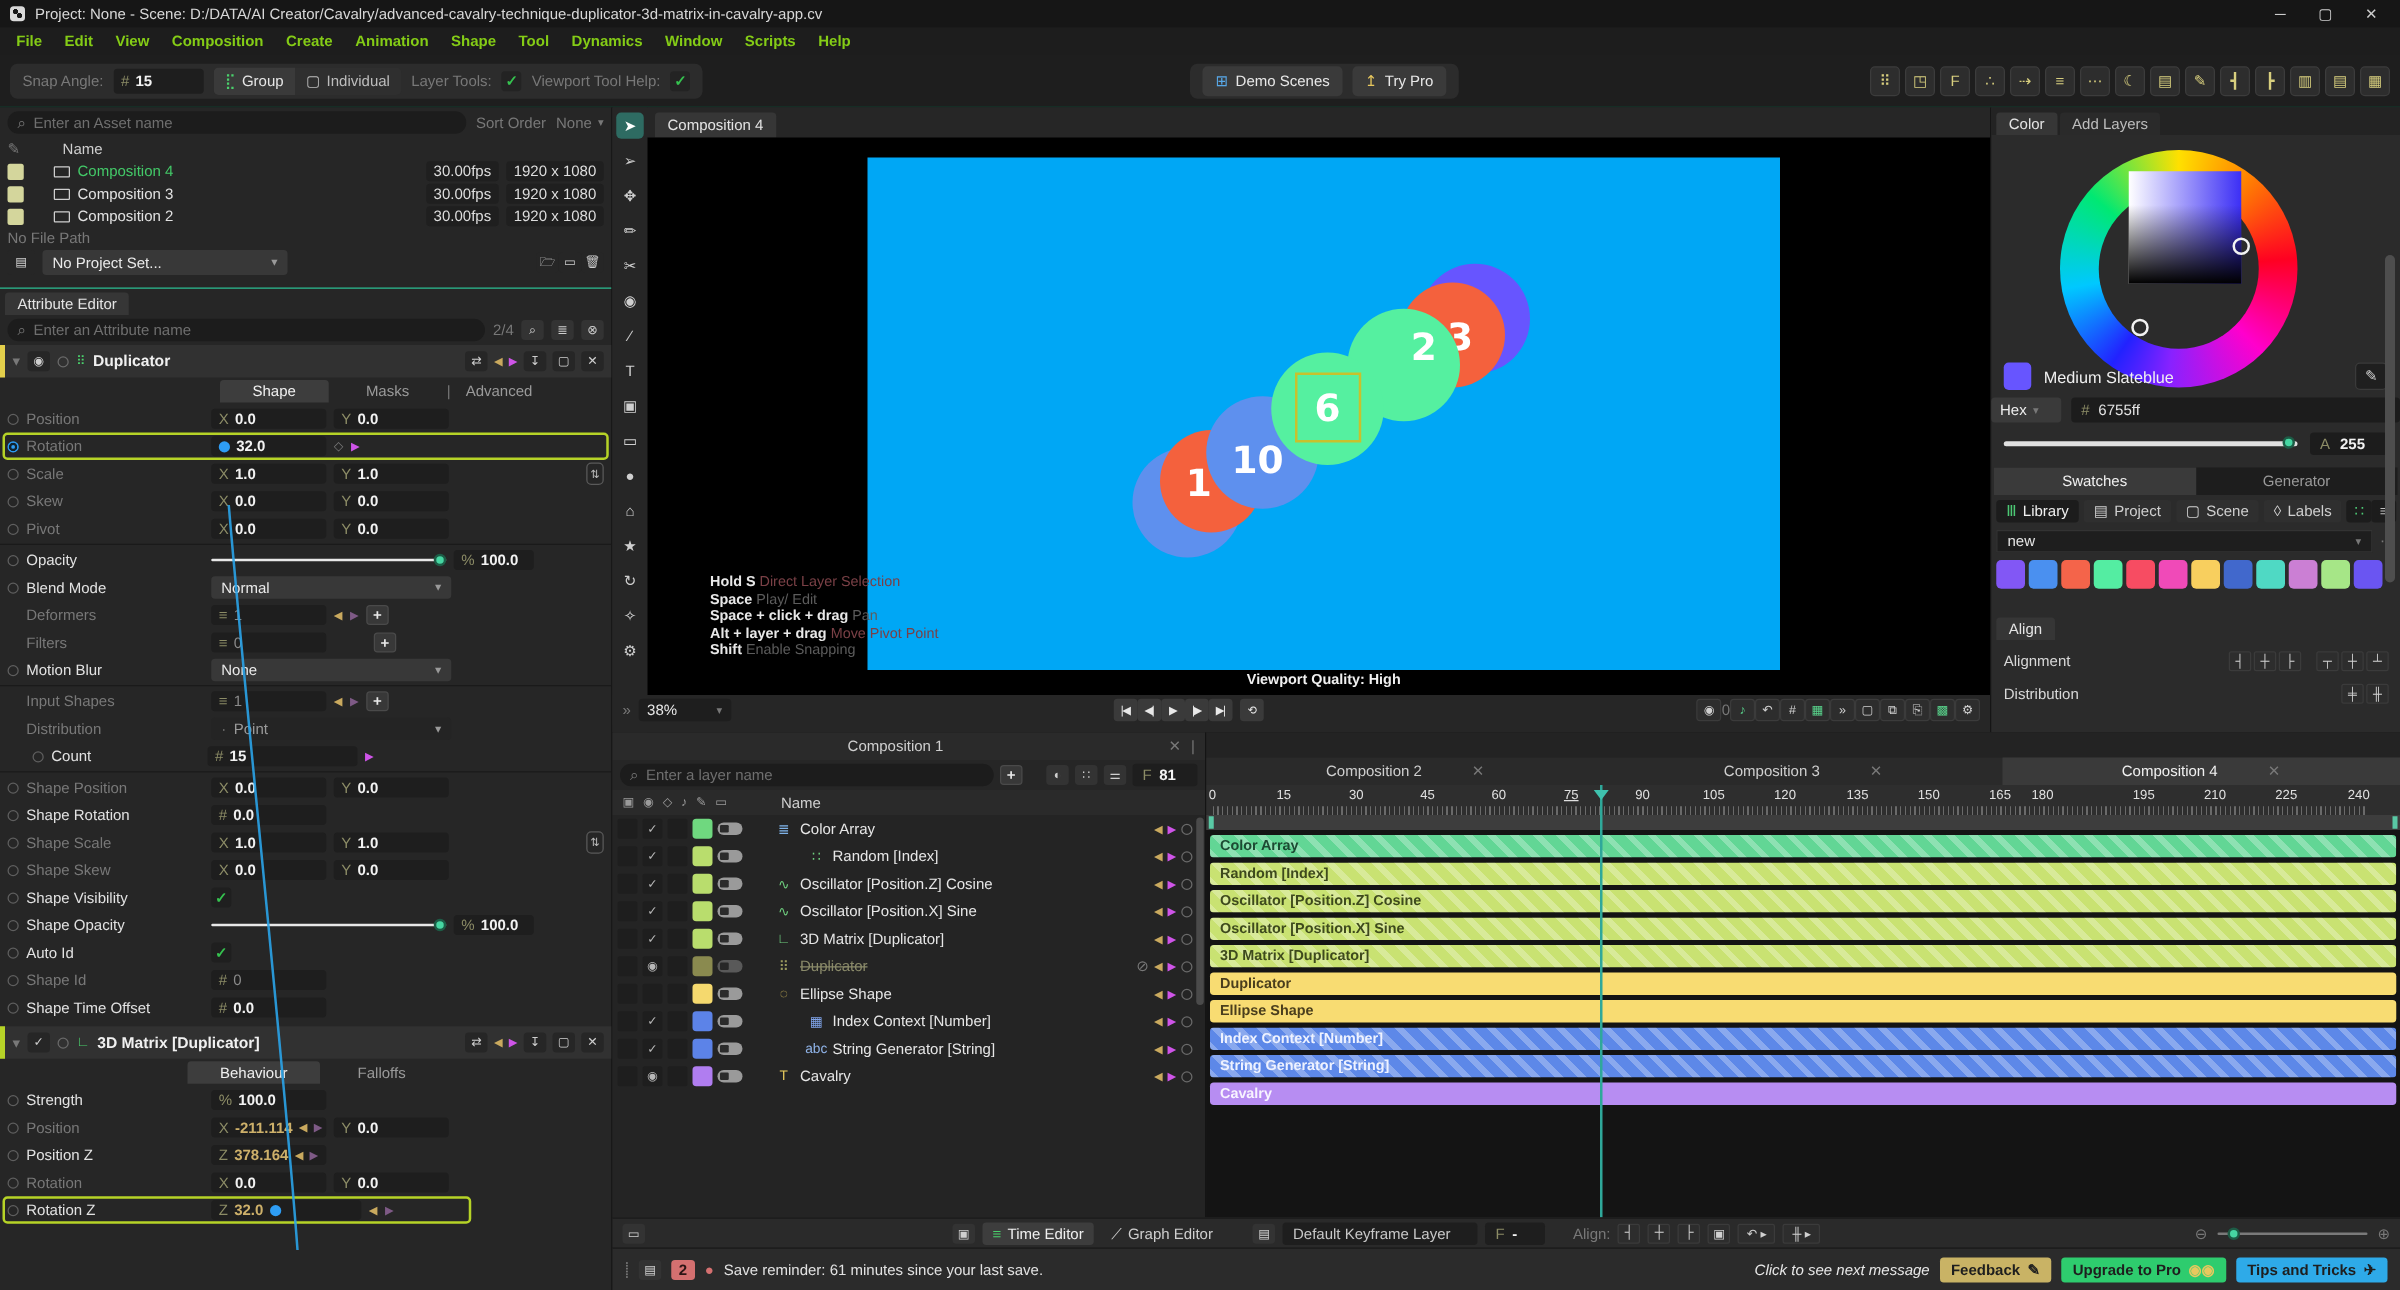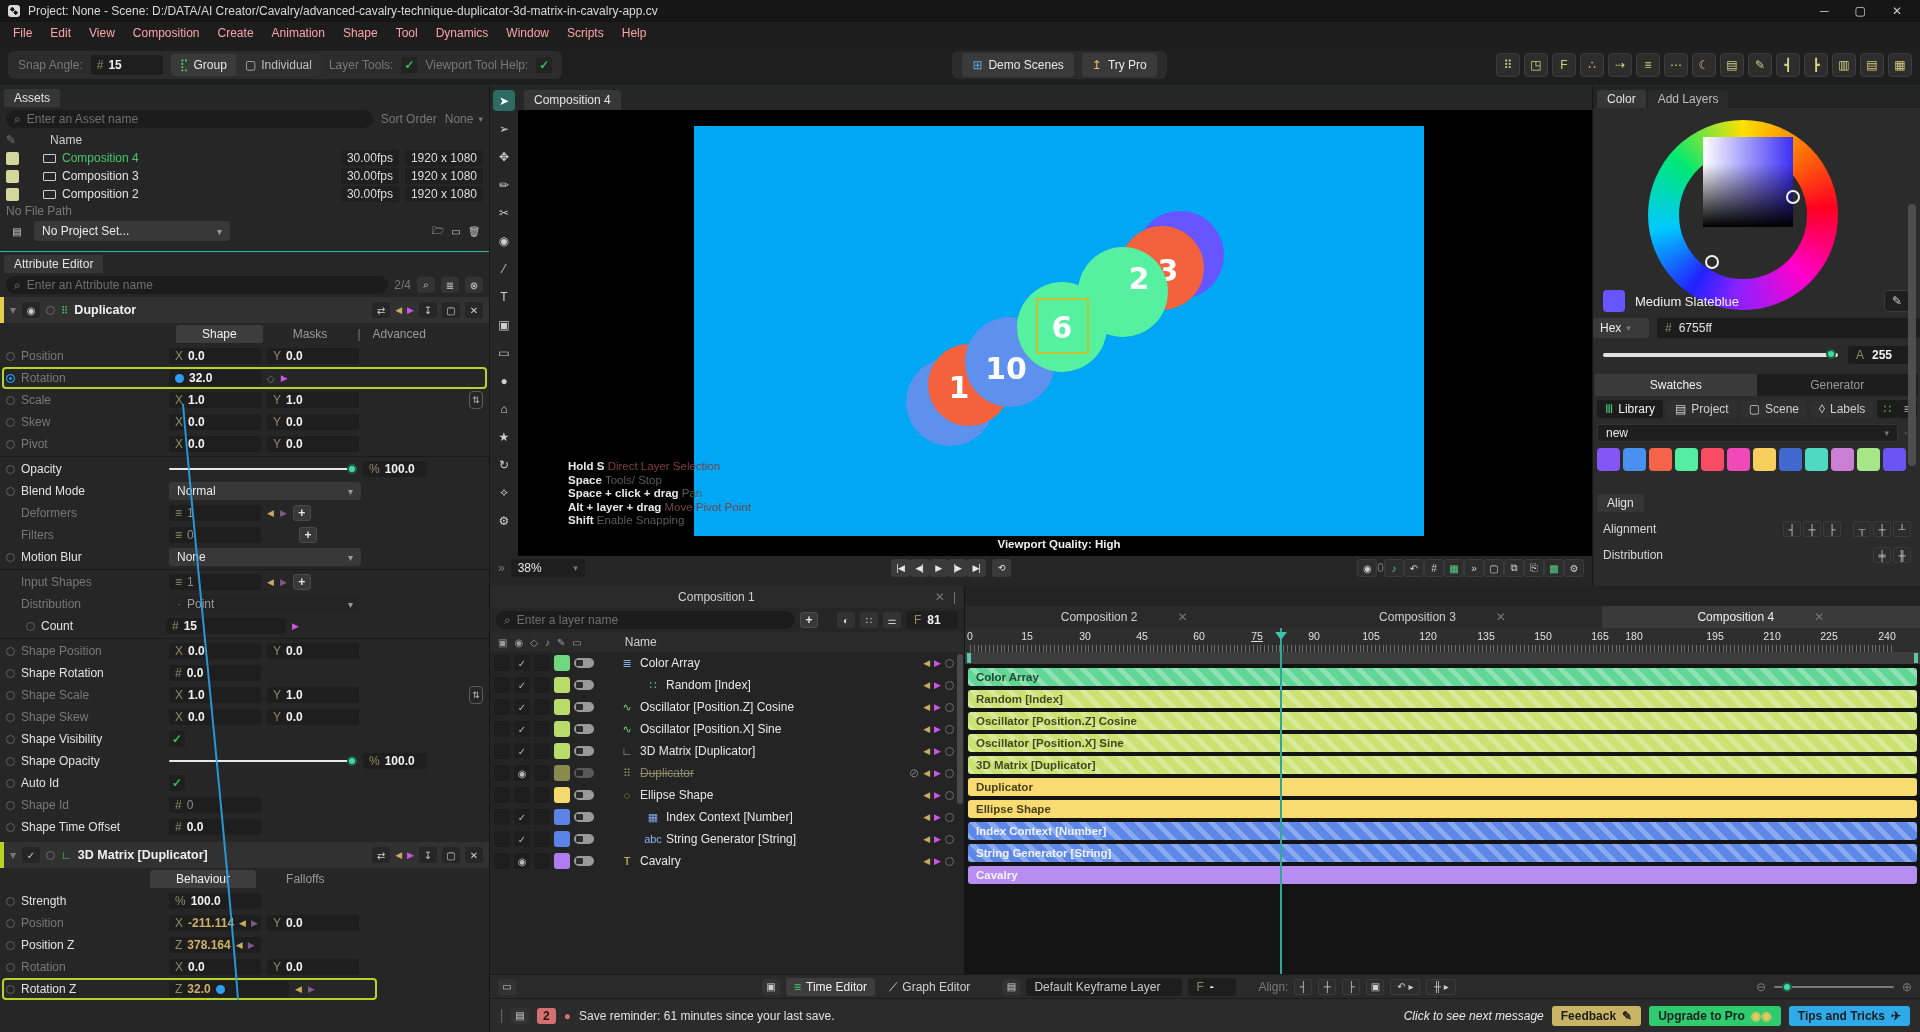--- a/index.html
+++ b/index.html
@@ -17,21 +17,21 @@
   .icon { display:inline-flex; align-items:center; justify-content:center; }
 
   
   #titlebar { left:0; top:0; width:1920px; height:22px; background:#161616; display:flex; align-items:center; padding:0 8px; gap:8px; }
   #titlebar .applogo { width:12px; height:12px; border-radius:3px; background:#d9d9d9; position:relative; }
   #titlebar .applogo::after{content:"";position:absolute;inset:2px;border-radius:2px;background:
     radial-gradient(circle at 30% 30%, #161616 2px, transparent 2.2px),radial-gradient(circle at 70% 70%, #161616 2px, transparent 2.2px);}
   #titlebar .t { color:#d8d8d8; font-size:12px; }
   .winbtns { margin-left:auto; display:flex; gap:26px; padding-right:10px; color:#cccccc; font-size:12px; }
   #menubar { left:0; top:22px; width:1920px; height:22px; background:#1d1d1d; display:flex; align-items:center; padding:0 4px; }
-  #menubar span { padding:2px 9px; color:#fca5a5; }
+  #menubar span { padding:2px 9px; color:#84cc16;font-weight:bold; }
   #toolbar { left:0; top:44px; width:1920px; height:42px; background:#1e1e1e; border-bottom:1px solid #143328; display:flex; align-items:center; padding:0 8px; gap:10px; }
   .tb-group { background:#2c2c2c; border-radius:6px; height:28px; display:flex; align-items:center; padding:0 10px; gap:8px; }
   .tb-field { background:#1e1e1e; border-radius:3px; height:20px; width:72px; display:flex; align-items:center; gap:5px; padding:0 6px; }
   .seg { display:flex; border-radius:4px; overflow:hidden; }
   .seg .b { height:22px; display:flex; align-items:center; gap:5px; padding:0 9px; background:#3a3a3a; color:#e6e6e6; }
   .seg .b.off { background:#2f2f2f; color:#bdbdbd; }
   .check { width:16px; height:16px; background:#232323; border-radius:3px; color:#35c24f; font-weight:700; display:inline-flex; align-items:center; justify-content:center; }
   .tb-btn { background:#3a3a3a; border-radius:4px; height:24px; display:flex; align-items:center; gap:6px; padding:0 10px; color:#e8e8e8; }
   .ibtn { width:24px; height:24px; background:#2d2d2d; border:1px solid #3c3c3c; border-radius:4px; color:#d8cf7e; display:inline-flex; align-items:center; justify-content:center; font-size:12px; }
 
@@ -268,23 +268,20 @@
         <span class="ibtn">✎</span>
         <span class="ibtn">┫</span>
         <span class="ibtn">┣</span>
         <span class="ibtn">▥</span>
         <span class="ibtn">▤</span>
         <span class="ibtn">▦</span>
       </div>
   </div>
 
   <div id="left-panel" class="abs">
-    <div style="padding:3px 4px 0 4px;">
-      <span class="ptab">Assets</span>
-    </div>
     <div class="flex" style="padding:3px 6px; gap:8px;">
       <div class="searchbar grow">
         <span class="icon dim">⌕</span>
         <input placeholder="Enter an Asset name" style="">
       </div>
       <span class="dim">Sort Order</span>
       <span class="flex dim" style="gap:5px">
           <span>None</span>
           <span style="font-size:9px">▾</span>
         </span>
@@ -725,21 +722,21 @@
           </div>
 
           <div class="circle" style="left: 323px; top: 156px; width: 90px; height: 90px; background: rgb(85, 240, 160);">
             <span class="num">6</span>
           </div>
         <div id="selsquare"></div>
         </div>
       <div id="vp-help">
 
       <div class="accent"><span class="k">Hold S</span> <span class="v">Direct Layer Selection</span></div>
-          <div><span class="k">Space</span> <span class="v">Tools/ Stop</span></div>
+          <div><span class="k">Space</span> <span class="v">Play/ Edit</span></div>
           <div><span class="k">Space + click + drag</span> <span class="v">Pan</span></div>
           <div class="accent"><span class="k">Alt + layer + drag</span> <span class="v">Move Pivot Point</span></div>
           <div><span class="k">Shift</span> <span class="v">Enable Snapping</span></div>
         </div>
       <div id="vp-quality">Viewport Quality: High</div>
     </div>
     <div style="position:absolute;left:332px;top:188px;pointer-events:none;">
       
     </div>
     <div id="vp-bar">

